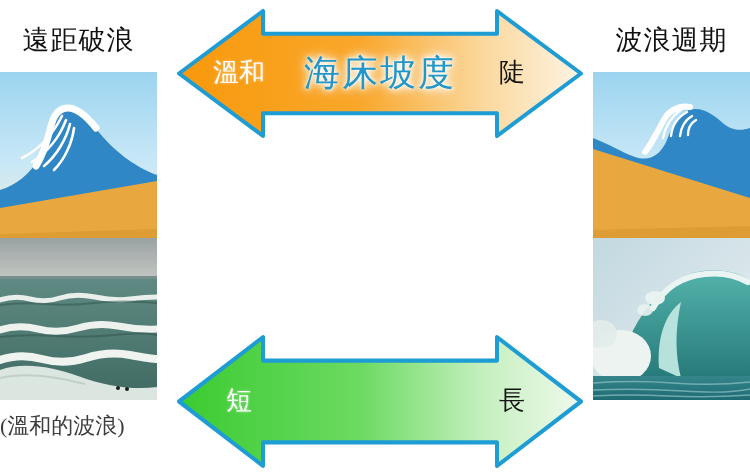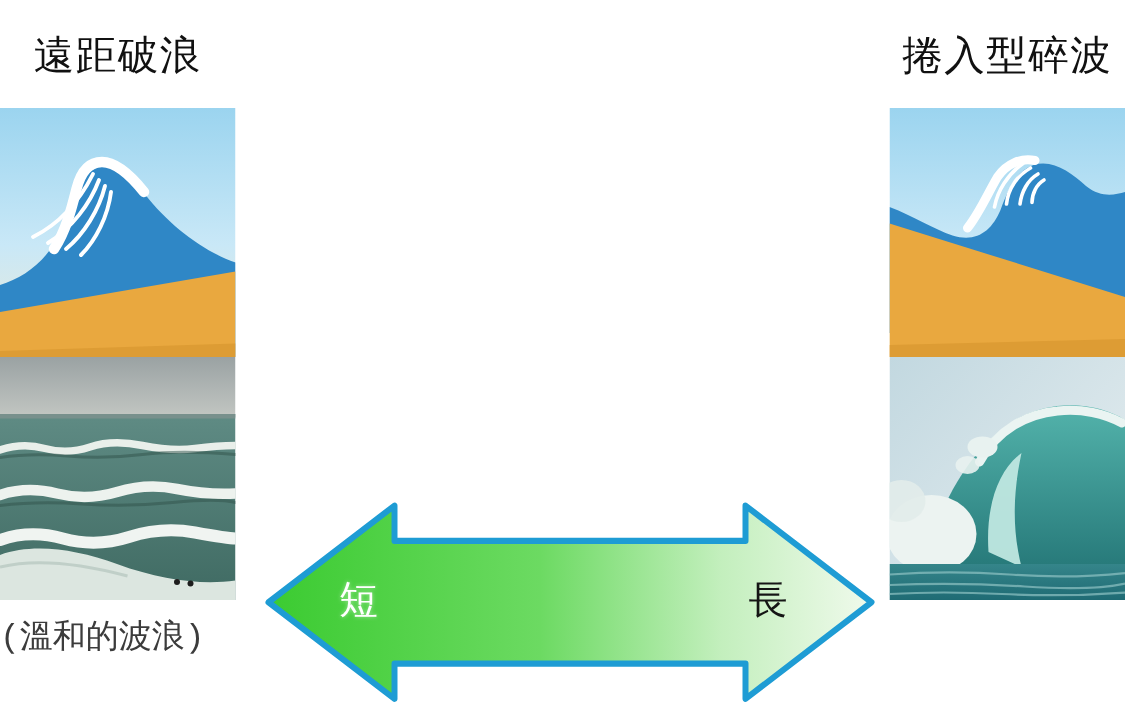--- a/index.html
+++ b/index.html
@@ -1,18 +1,18 @@
 <!DOCTYPE html>
 <html><head>
 <meta charset="utf-8">
 <style>
   html,body{margin:0;padding:0;background:#fff;}
   .stage{
     position:relative;width:750px;height:472px;background:#ffffff;overflow:hidden;
-    font-family:Liberation Mono, monospace;
+    font-family:Liberation Serif, serif;
   }
   .panel-title{
     position:absolute;top:26px;width:157px;text-align:center;
     font-size:27px;letter-spacing:1px;color:#111;line-height:1.1;white-space:nowrap;
   }
   .panel-caption{
     position:absolute;top:413px;text-align:right;
     font-size:22px;color:#3c3c3c;line-height:1.2;white-space:nowrap;
   }
   .art{position:absolute;display:block;}
@@ -80,21 +80,21 @@
       <path d="M0,122 Q20,115 42,121 T86,120 T130,117 T157,121" stroke="#F0F4F1" stroke-width="8"></path>
     </g>
     <path d="M0,132 C22,124 50,128 78,138 C108,149 135,152 157,149 L157,162 L0,162 Z" fill="#DCE6E0"></path>
     <path d="M0,140 C25,134 55,138 85,146" fill="none" stroke="#B9C9C2" stroke-width="2" opacity="0.8"></path>
     <circle cx="118" cy="150" r="2" fill="#1d1d1d"></circle>
     <circle cx="127" cy="151" r="2" fill="#1d1d1d"></circle>
   </svg>
 
   <div class="panel-caption" style="left:0;width:120px;">(溫和的波浪)</div>
 
-  <div class="panel-title" style="left:593px;">捲入型碎波</div>
+  <div class="panel-title" style="left:593px;">波浪週期</div>
 
   <svg class="art" style="left:593px;top:72px;" width="157" height="166" viewBox="0 0 157 166" aria-hidden="true">
     <defs>
       <linearGradient id="skyR" x1="0" y1="0" x2="0" y2="1">
         <stop offset="0" stop-color="#9BD4EF"></stop>
           <stop offset="0.55" stop-color="#C9E8F7"></stop>
         <stop offset="1" stop-color="#EDEAD6"></stop>
       </linearGradient>
     </defs>
     <rect width="157" height="166" fill="url(#skyR)"></rect>
@@ -135,20 +135,36 @@
     <ellipse cx="8" cy="96" rx="16" ry="14" fill="#E2ECEA" opacity="0.9"></ellipse>
     <rect y="138" width="157" height="24" fill="url(#seaR)"></rect>
     <g stroke="#8FC3C4" stroke-width="1.5" opacity="0.7" fill="none">
       <path d="M0,145 Q40,142 80,145 T157,144"></path>
       <path d="M0,152 Q45,150 90,153 T157,151"></path>
       <path d="M0,158 Q35,156 75,158 T157,157"></path>
     </g>
   </svg>
 
 
+  <div class="arrow-row row-1">
+    <svg viewBox="0 0 410 134" preserveAspectRatio="none" aria-hidden="true">
+      <defs>
+        <linearGradient id="grad0" x1="0" y1="0" x2="1" y2="0">
+          <stop offset="0" stop-color="#F8990B"></stop>
+            <stop offset="0.45" stop-color="#F9A72B"></stop>
+            <stop offset="0.75" stop-color="#FBD79B"></stop>
+            <stop offset="1" stop-color="#FDF4E3"></stop>
+        </linearGradient>
+      </defs>
+      <polygon class="arrow-outline" fill="url(#grad0)" points="4,67 88,4 88,27 322,27 322,4 406,67 322,130 322,107 88,107 88,130"></polygon>
+    </svg>
+    <span class="lbl lbl-left">溫和</span>
+    <span class="lbl lbl-center">海床坡度</span>
+    <span class="lbl lbl-right">陡</span>
+  </div>
 
 
   <div class="arrow-row row-3">
     <svg viewBox="0 0 410 134" preserveAspectRatio="none" aria-hidden="true">
       <defs>
         <linearGradient id="grad2" x1="0" y1="0" x2="1" y2="0">
           <stop offset="0" stop-color="#3BCB31"></stop>
             <stop offset="0.45" stop-color="#6CDA62"></stop>
             <stop offset="0.75" stop-color="#C3EFBD"></stop>
             <stop offset="1" stop-color="#F0FAEC"></stop>

